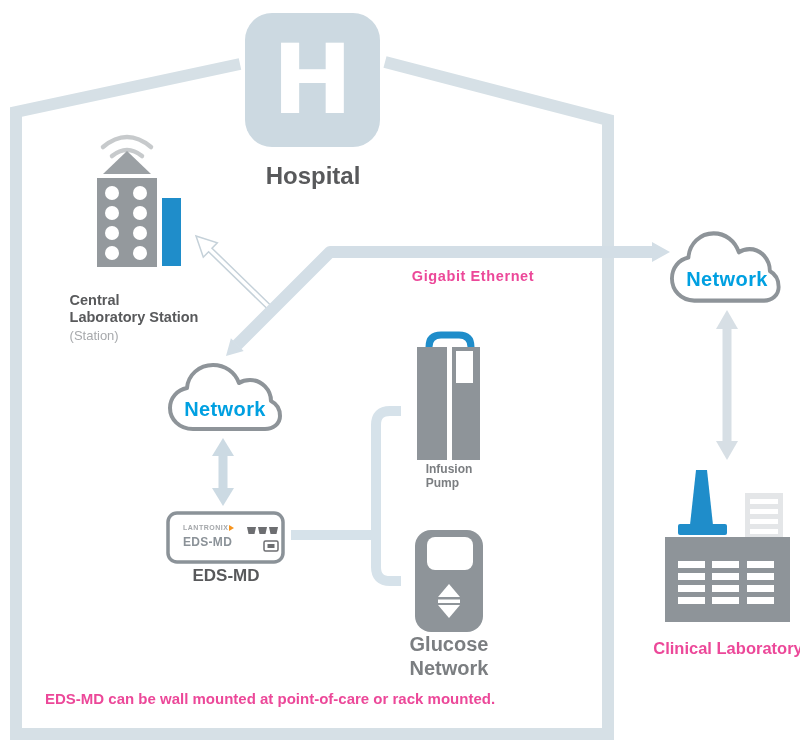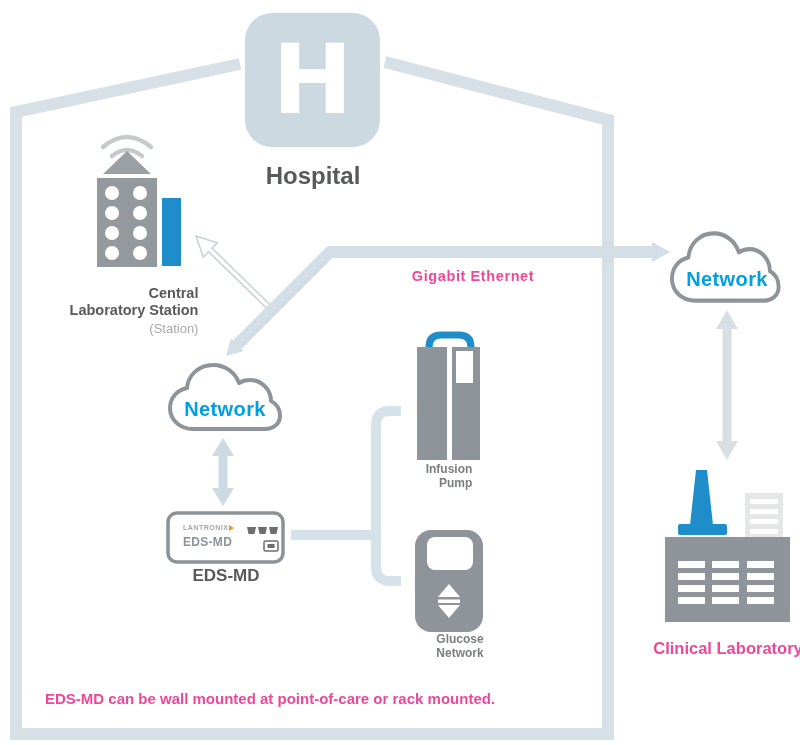--- a/index.html
+++ b/index.html
@@ -1,19 +1,19 @@
 <!DOCTYPE html>
 <html><head>
 <meta charset="utf-8">
 <style>
   html,body{margin:0;padding:0;background:#ffffff;}
   #stage{position:relative;width:800px;height:745px;background:#ffffff;overflow:hidden;
          font-family:"Liberation Sans",sans-serif;}
   #stage svg{position:absolute;left:0;top:0;}
-  .lbl{position:absolute;font-weight:bold;color:#58595b;text-align:right;
+  .lbl{position:absolute;font-weight:bold;color:#58595b;text-align:left;
        line-height:1.2;white-space:nowrap;transform:translateX(-50%);}
   .lbl .sub{display:block;font-weight:normal;color:#a7a9ac;font-size:13px;margin-top:1px;}
   .gray{color:#ec4899;}
   .devgray{color:#7b7e81;}
   .netword{color:#00a0e1;font-size:20px;letter-spacing:.4px;}
   .brand{position:absolute;font-size:7px;font-weight:bold;color:#a4a7aa;letter-spacing:.5px;}
   .lx-mark{display:inline-block;width:0;height:0;border-left:5px solid #f7941d;
            border-top:3px solid transparent;border-bottom:3px solid transparent;
            margin-left:1px;vertical-align:middle;}
   .model{position:absolute;font-size:12px;font-weight:bold;color:#8b9298;letter-spacing:.3px;}
@@ -138,21 +138,21 @@
           <rect x="712" y="597" width="27" height="7"></rect>
           <rect x="747" y="597" width="27" height="7"></rect>
     </g>
   </g>
 </svg>
 
 <div class="hletter">H</div>
 
 <div class="lbl" style="left:313px;top:162px;font-size:24px;">Hospital</div>
 
-<div class="lbl" style="left:134px;top:285px;font-size:14.5px;">
+<div class="lbl" style="left:134px;top:292px;font-size:14.5px;">
   <span>Central</span><br>
   <span>Laboratory Station</span>
   <span class="sub">(Station)</span>
 </div>
 
 <div class="lbl gray" style="left:473px;top:268px;font-size:14.5px;letter-spacing:.6px;">Gigabit Ethernet</div>
 
 <div class="lbl netword" style="left:225px;top:397px;">Network</div>
 
 <div class="lbl netword" style="left:727px;top:267px;">Network</div>
@@ -162,21 +162,21 @@
 </div>
 <div class="model" style="left:183px;top:535px;">EDS-MD</div>
 
 <div class="lbl" style="left:226px;top:566px;font-size:17px;">EDS-MD</div>
 
 <div class="lbl devgray" style="left:449px;top:462px;font-size:12px;">
   <span>Infusion</span><br>
   <span>Pump</span>
 </div>
 
-<div class="lbl devgray" style="left:460px;top:632px;font-size:12px;">
+<div class="lbl devgray" style="left:449px;top:632px;font-size:20px;">
   <span>Glucose</span><br>
   <span>Network</span>
 </div>
 
 <div class="lbl gray" style="left:728px;top:639px;font-size:16.5px;">Clinical Laboratory</div>
 
 <div class="caption">EDS-MD can be wall mounted at point-of-care or rack mounted.</div>
 
 </div>
 

